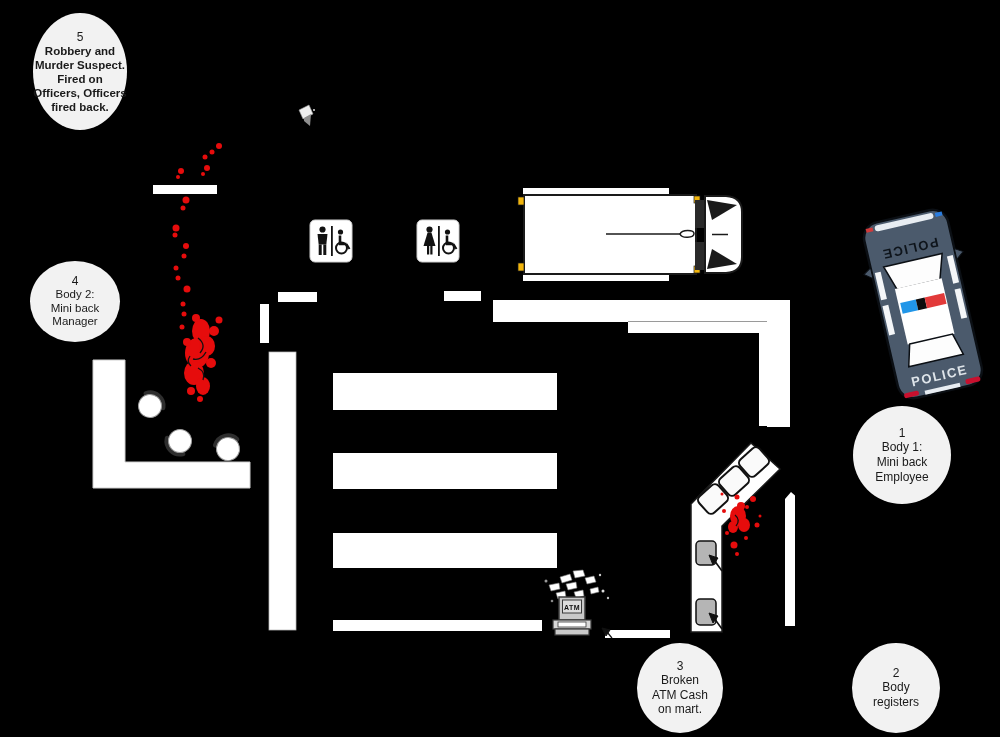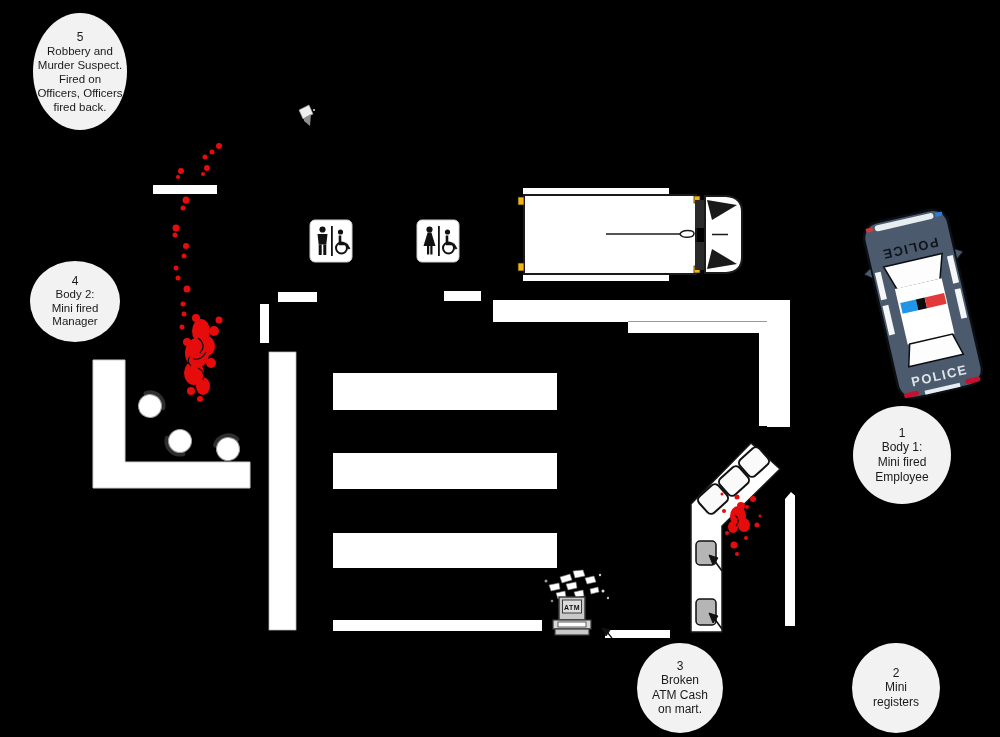--- a/index.html
+++ b/index.html
@@ -10,21 +10,21 @@
   html,body{margin:0;padding:0;background:#000;}
   #stage{position:relative;width:1000px;height:737px;background:#000;overflow:hidden;
          font-family:"Liberation Sans",sans-serif;}
   #scene-svg{position:absolute;left:0;top:0;}
   .callout{position:absolute;background:var(--circle_fill);border-radius:50%;
            display:flex;flex-direction:column;align-items:center;justify-content:center;
            text-align:center;color:var(--circle_text);}
   .callout .num{font-size:12px;line-height:14px;}
   .callout .txt{white-space:pre-line;}
   .c5{left:33px;top:13px;width:94px;height:117px;font-size:11.5px;}
-  .c5 .txt{line-height:14px;}
+  .c5 .txt{line-height:14px;font-weight:bold;}
   .c4{left:30px;top:261px;width:90px;height:81px;font-size:11.5px;}
   .c4 .txt{line-height:13.5px;}
   .c1{left:853px;top:406px;width:98px;height:98px;font-size:12px;}
   .c1 .txt{line-height:15px;}
   .c3{left:637px;top:643px;width:86px;height:90px;font-size:12px;}
   .c3 .txt{line-height:14.5px;}
   .c2{left:852px;top:643px;width:88px;height:90px;font-size:12px;}
   .c2 .txt{line-height:15px;}
   .police-text{font-family:"Liberation Sans",sans-serif;font-weight:bold;font-size:13px;letter-spacing:1.5px;}
   .atm-text{font-family:"Liberation Sans",sans-serif;font-weight:bold;font-size:7px;letter-spacing:0.5px;}
@@ -270,34 +270,34 @@
     <div class="num">5</div>
     <div class="txt">Robbery and
 Murder Suspect.
 Fired on
 Officers, Officers
 fired back.</div>
   </div>
   <div class="callout c4">
     <div class="num">4</div>
     <div class="txt">Body 2:
-Mini fired
+Mini back
 Manager</div>
   </div>
   <div class="callout c1">
     <div class="num">1</div>
     <div class="txt">Body 1:
-Mini fired
+Mini back
 Employee</div>
   </div>
   <div class="callout c3">
     <div class="num">3</div>
     <div class="txt">Broken
 ATM Cash
 on mart.</div>
   </div>
   <div class="callout c2">
     <div class="num">2</div>
-    <div class="txt">Mini
+    <div class="txt">Body
 registers</div>
   </div>
 
 </div>
 
 </body></html>

